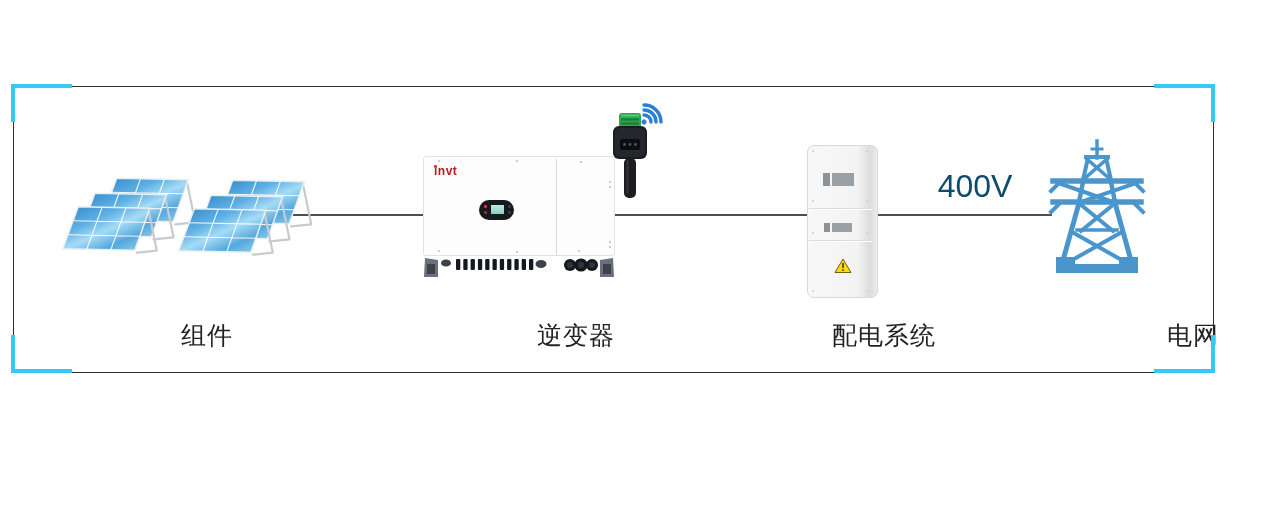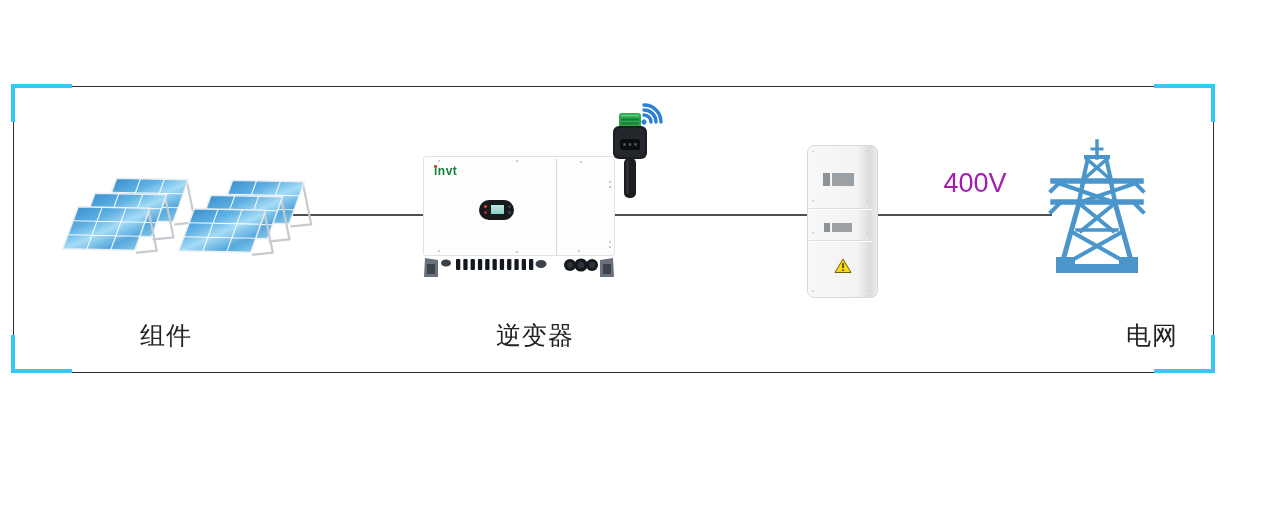--- a/index.html
+++ b/index.html
@@ -15,29 +15,29 @@
   .bracket.bl { left:11px;   top:335px; border-bottom:4px solid #35c9f8; border-left:4px solid #35c9f8; }
   .bracket.br { left:1154px; top:335px; border-bottom:4px solid #35c9f8; border-right:4px solid #35c9f8; }
 
   
   .wire { position:absolute; left:292px; top:214px; width:760px; height:1.6px; background:#4f4f4f; z-index:1; }
 
   .comp { position:absolute; z-index:2; }
 
   
   .node-label { position:absolute; top:319px; transform:translateX(-50%); font-size:25px; color:#222;
-                letter-spacing:1px; white-space:nowrap; z-index:3; }
-  .volt-label { position:absolute; left:975px; top:168px; transform:translateX(-50%); font-size:27px;
-                color:#a21caf; z-index:3; }
+                letter-spacing:1px; white-space:nowrap; z-index:3;margin-left:41px; }
+  .volt-label { position:absolute; left:975px; top:168px; transform:translateX(-50%); font-size:32px;
+                color:#0c4a6e; z-index:3; }
 
   
   .inverter-body { position:absolute; left:423px; top:156px; width:192px; height:100px;
                    background:#fdfdfd; border:1px solid #e2e2e2; border-radius:3px; z-index:2; }
   .inverter-divider { position:absolute; left:132px; top:2px; width:1px; height:96px; background:#d8dadd; }
-  .invt-logo { position:absolute; left:10px; top:7px; font-size:12px; font-weight:bold; color:#15803d;
+  .invt-logo { position:absolute; left:10px; top:7px; font-size:12px; font-weight:bold; color:#b91c1c;
                letter-spacing:.5px; }
   .invt-logo-dot { position:absolute; left:10px; top:8px; width:3px; height:3px; background:#e03a2a; border-radius:1px; }
   .inv-display { position:absolute; left:55px; top:43px; width:35px; height:20px; background:#17191d;
                  border-radius:10px; }
   .inv-screen { position:absolute; left:11px; top:4px; width:15px; height:11px; border-radius:1px;
                 background:linear-gradient(#bfe7e0,#8bcfc5); border:1px solid #05211e; }
   .led { position:absolute; width:2.6px; height:2.6px; border-radius:50%; }
   .led.r1 { left:5px; top:5px;  background:#e0392b; }
   .led.r2 { left:5px; top:11px; background:#9f2e23; }
   .btn1 { left:29px; top:5px;  background:#3a3f47; }
@@ -201,16 +201,17 @@
     </g>
     <g fill="#4a96cc">
       <rect x="1056" y="264" width="82" height="9"></rect>
       <rect x="1056" y="257" width="19" height="16"></rect>
       <rect x="1119" y="257" width="19" height="16"></rect>
     </g>
   </svg>
 
   <span class="node-label" style="left:166px;">组件</span>
   <span class="node-label" style="left:535px;">逆变器</span>
+  <span class="node-label" style="left:843px;">配电系统</span>
   <span class="node-label" style="left:1152px;">电网</span>
   <span class="volt-label">400V</span>
 
 </div>
 
 </body></html>

